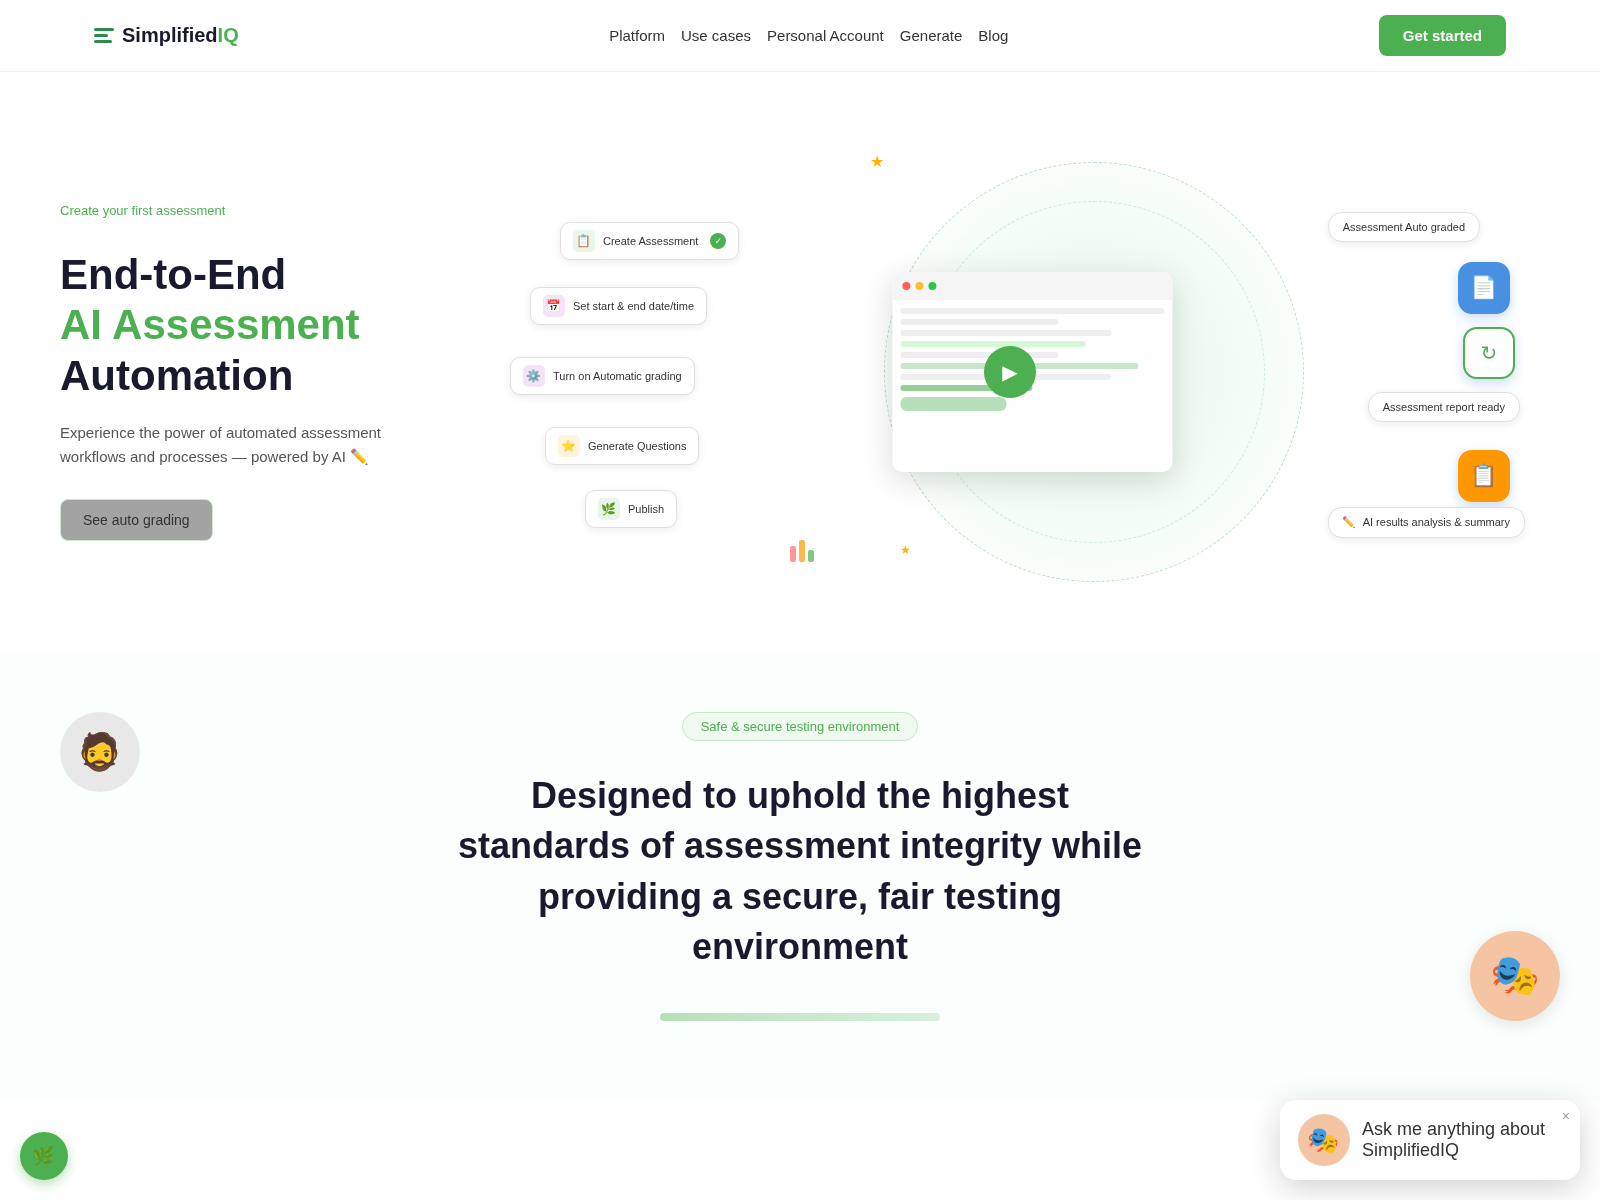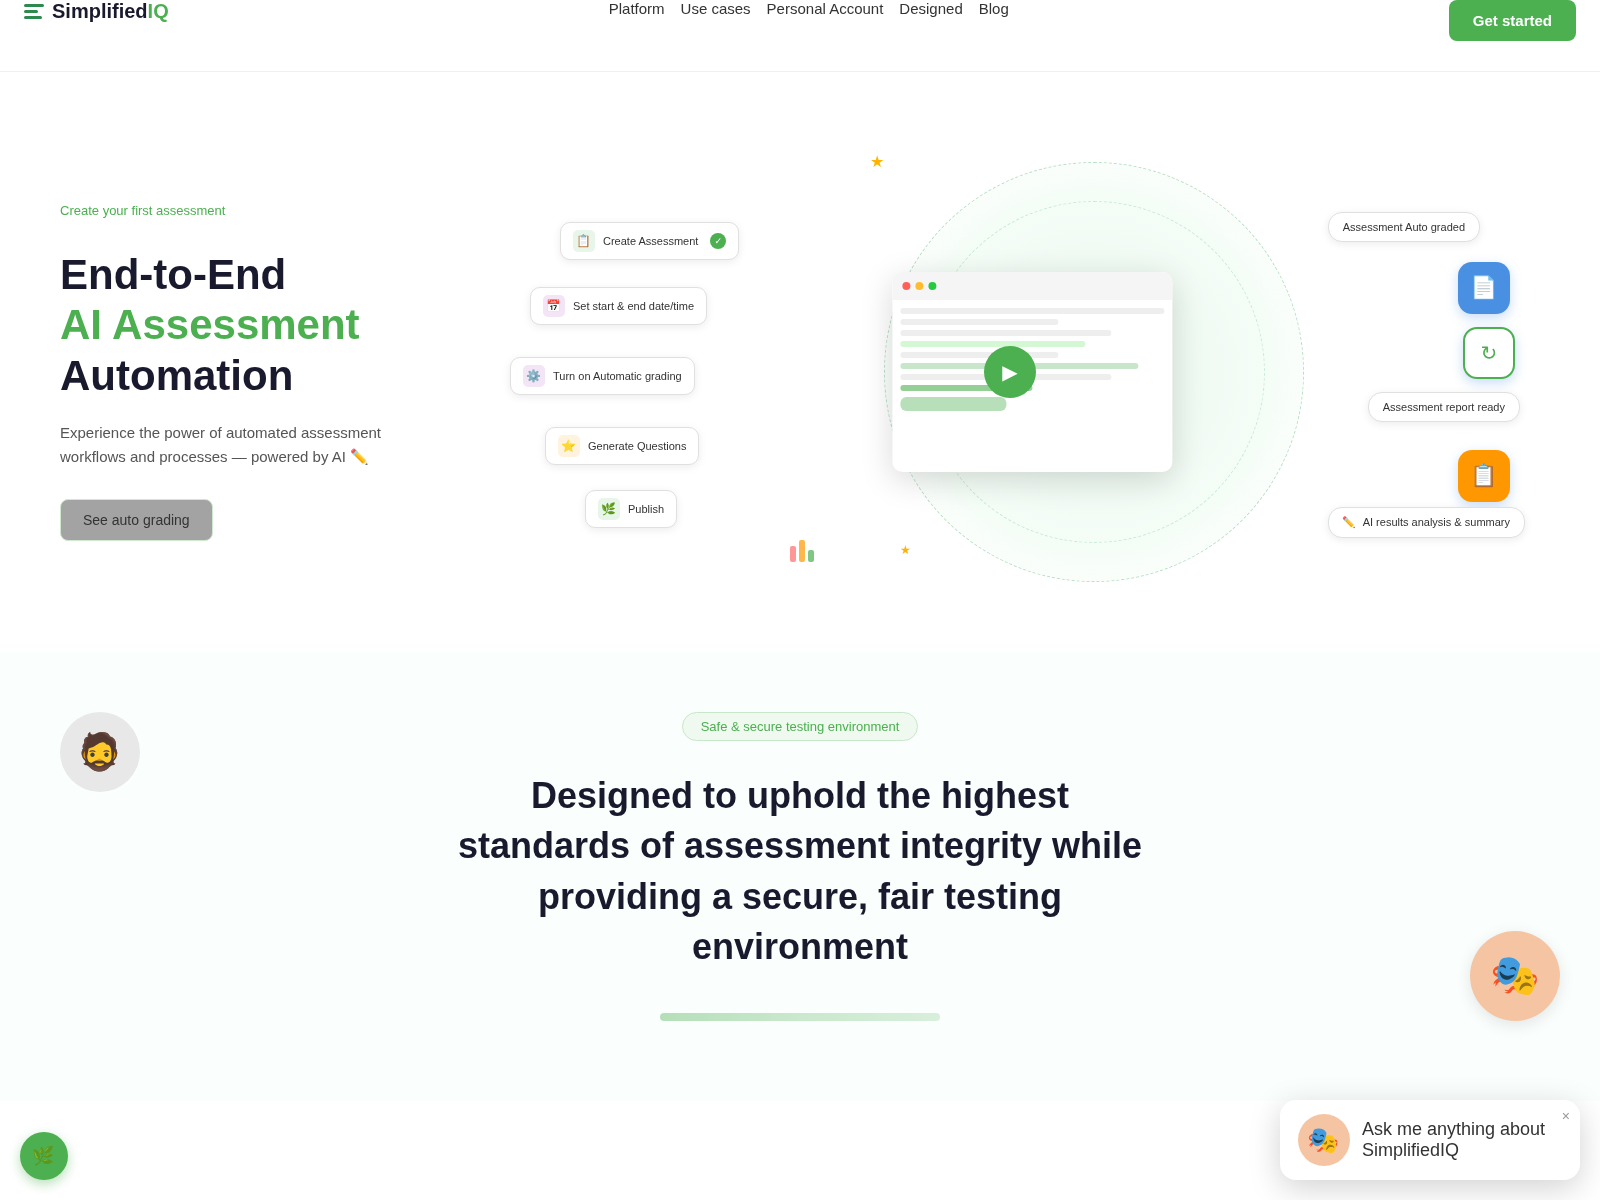--- a/index.html
+++ b/index.html
@@ -1,21 +1,21 @@
 <!DOCTYPE html>
 <html><head>
   <meta charset="utf-8">
   <style>
     * { margin: 0; padding: 0; box-sizing: border-box; }
     body { font-family: -apple-system, BlinkMacSystemFont, 'Segoe UI', sans-serif; background: #fff; overflow-x: hidden; }
 
     
     nav {
-      display: flex; align-items: flex-start; justify-content: space-between;
-      padding: 0 24px; height: 72px; border-bottom: 1px solid #f0f0f0;
+      display: flex; align-items: center; justify-content: space-between;
+      padding: 0 94px; height: 72px; border-bottom: 1px solid #f0f0f0;
       position: sticky; top: 0; background: #fff; z-index: 100;
     }
     .logo { display: flex; align-items: center; gap: 8px; }
     .logo-icon { display: flex; flex-direction: column; gap: 3px; }
     .logo-line { width: 20px; height: 3px; background: #2d8a4e; border-radius: 2px; }
     .logo-line:nth-child(2) { width: 14px; }
     .logo-text { font-size: 20px; font-weight: 700; color: #1a1a2e; }
     .logo-text span { color: #4CAF50; }
     nav ul { display: flex; gap: 16px; list-style: none; }
     nav ul li a { text-decoration: none; color: #333; font-size: 15px; font-weight: 500; }
@@ -206,21 +206,21 @@
       <div class="logo-line" style="width:18px"></div>
     </div>
     <span class="logo-text">
       Simplified<span>IQ</span>
     </span>
   </div>
   <ul>
     <li><a href="#">Platform</a></li>
     <li><a href="#">Use cases</a></li>
     <li><a href="#">Personal Account</a></li>
-    <li><a href="#">Designed</a></li>
+    <li><a href="#">Generate</a></li>
     <li><a href="#">Blog</a></li>
   </ul>
   <button class="get-started-btn">Get started</button>
 </nav>
 
 <section class="hero">
   <div class="hero-left">
     <p class="hero-tag">Create your first assessment</p>
     <h1 class="hero-title">
       <span>End-to-End</span><br>

